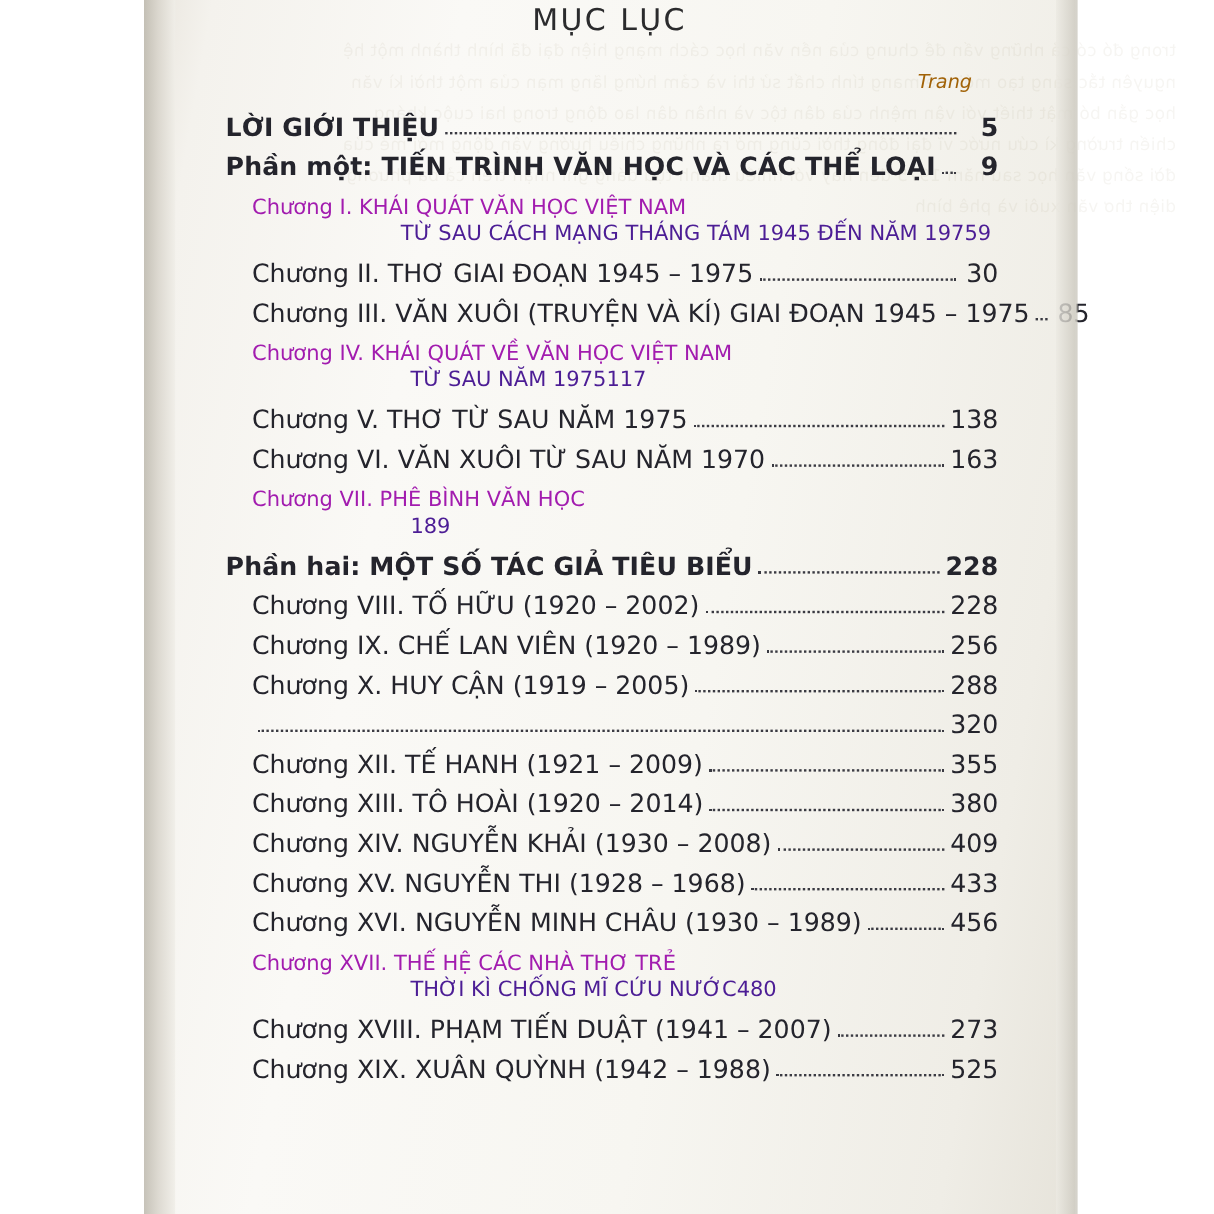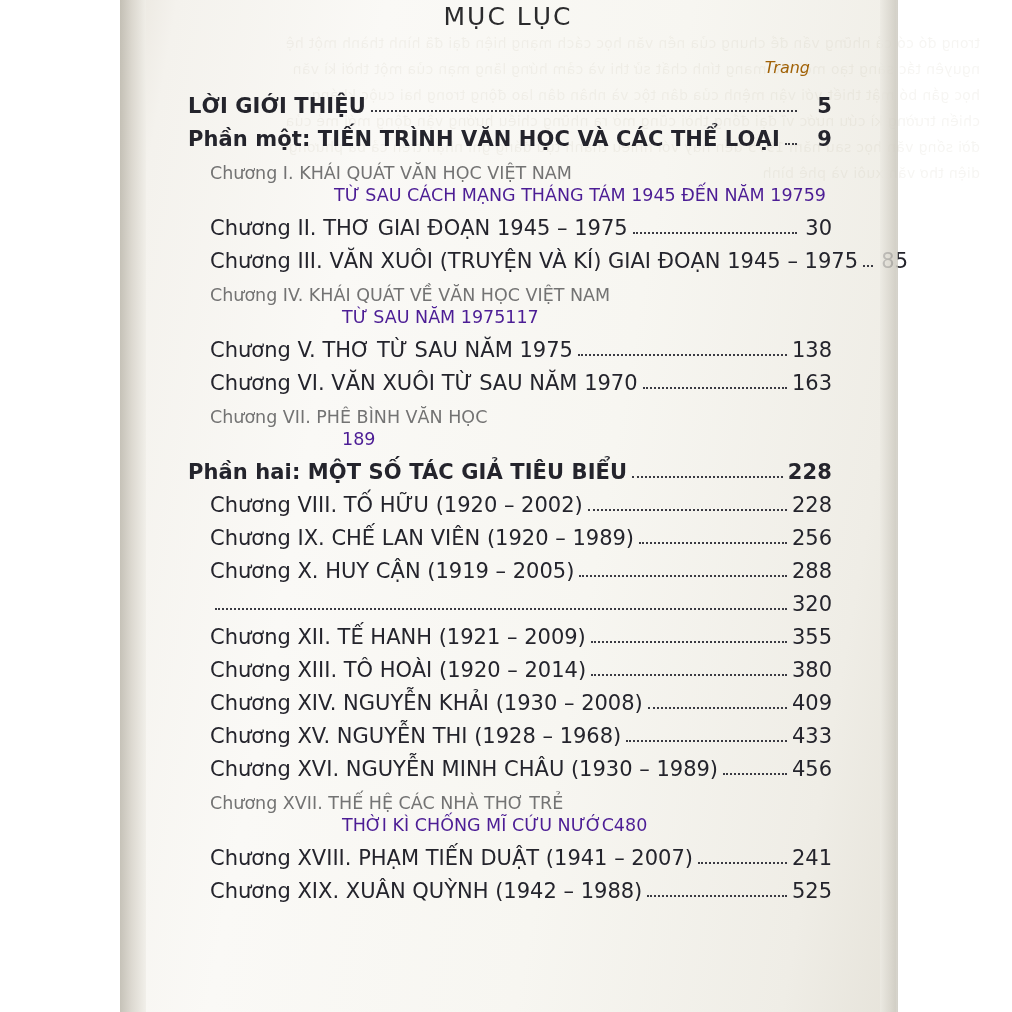--- a/index.html
+++ b/index.html
@@ -129,21 +129,21 @@
   .row .page {
     flex: 0 0 auto;
     text-align: right;
     min-width: 30px;
   }
   
   .multirow {
     margin-bottom: 12px;
   }
   .multirow .line1 {
-    color: #737373;
+    color: #a21caf;
     font-size: 17.5px;
     line-height: 22px;
     white-space: nowrap;
   }
   .multirow .line2 {
     display: flex;
     align-items: flex-end;
     color: #4c1d95;
     font-size: 17.5px;
     line-height: 22px;
@@ -305,21 +305,21 @@
           <div class="line2 indent-2b">
             <span class="label">THỜI KÌ CHỐNG MĨ CỨU NƯỚC</span>
             <span class="dots"></span>
             <span class="page">480</span>
           </div>
         </div>
 
         <div class="row indent-1">
           <span class="label">Chương XVIII. PHẠM TIẾN DUẬT (1941 – 2007)</span>
           <span class="dots"></span>
-          <span class="page">241</span>
+          <span class="page">273</span>
         </div>
 
         <div class="row indent-1">
           <span class="label">Chương XIX. XUÂN QUỲNH (1942 – 1988)</span>
           <span class="dots"></span>
           <span class="page">525</span>
         </div>
 
       </div>
     </div>

